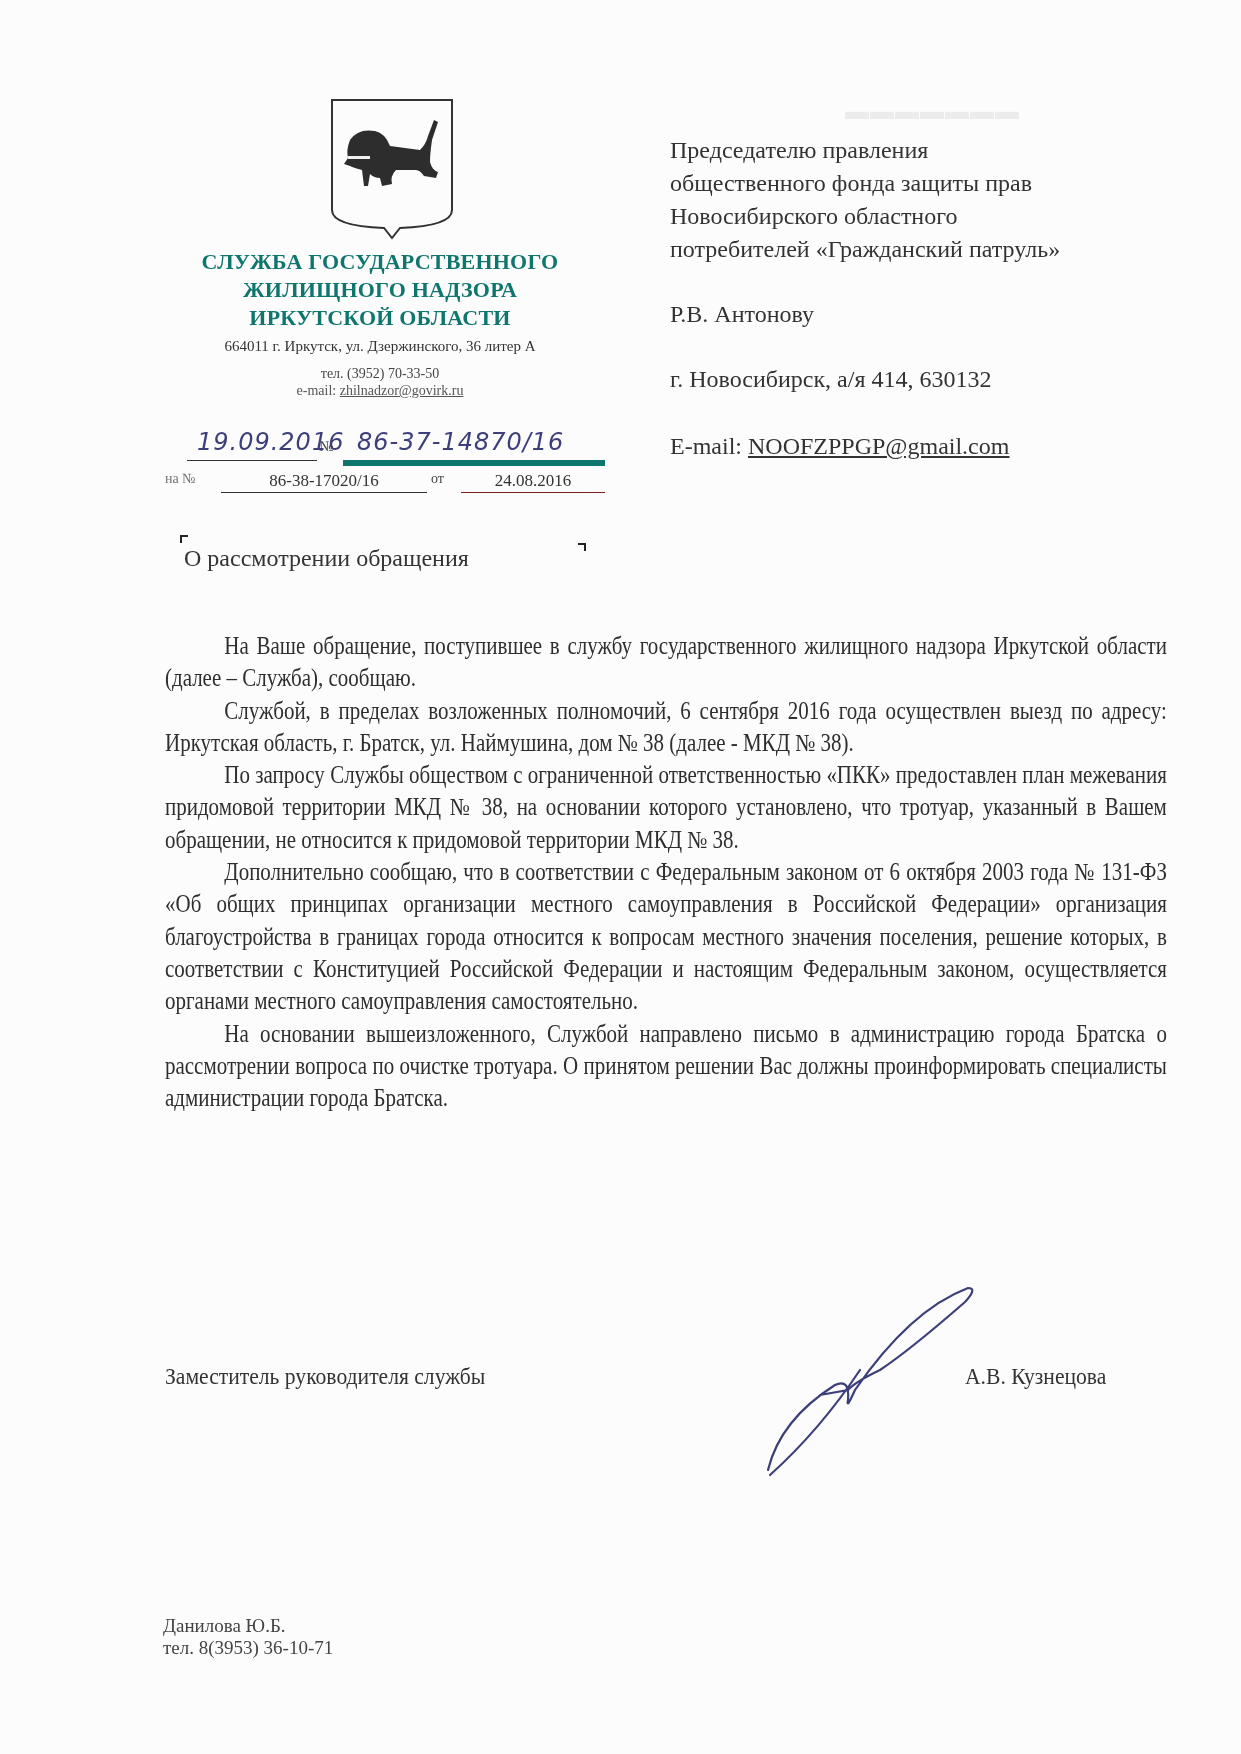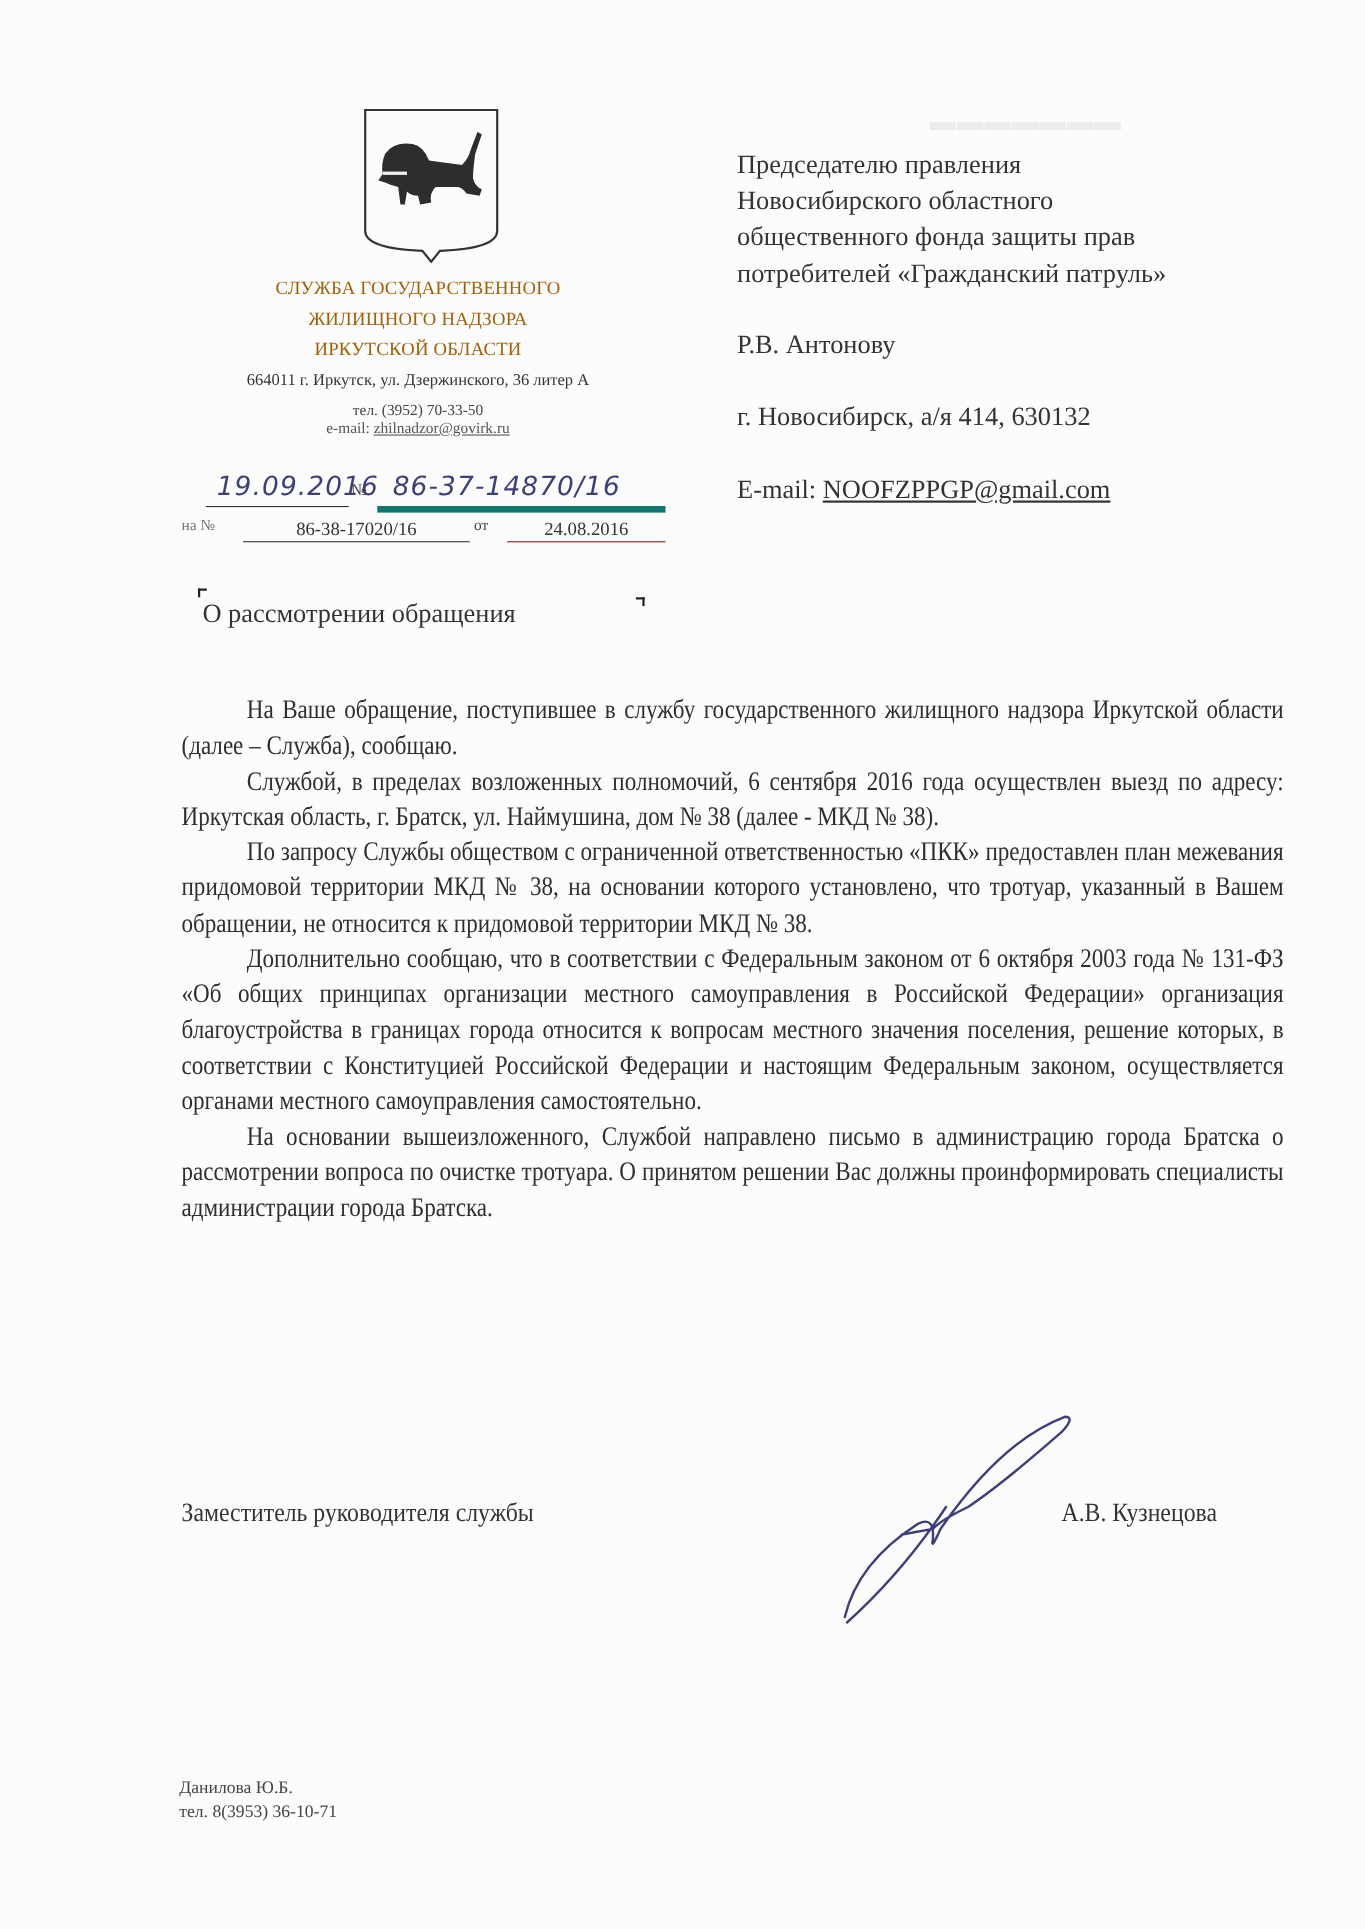--- a/index.html
+++ b/index.html
@@ -9,21 +9,21 @@
     }
     .page { position: absolute; left: 0; top: 0; width: 1241px; height: 1754px; background: #fcfcfc; }
 
     
     .ghost { position: absolute; color: #ececec; font-size: 24px; letter-spacing: 1px; }
 
     
     .arms { position: absolute; left: 330px; top: 98px; width: 124px; width: 124px; height: 142px; }
 
     .org { position: absolute; left: 165px; width: 430px; text-align: center; }
-    .org-name { top: 248px; font-weight: normal; font-size: 17px; line-height: 28px; letter-spacing: 0.2px; color: #a16207; }
+    .org-name { top: 248px; font-weight: bold; font-size: 22px; line-height: 28px; letter-spacing: 0.2px; color: #0f766e; }
     .org-addr { top: 337px; font-size: 15px; line-height: 18px; color: #333; }
     .org-tel { top: 366px; font-size: 14px; line-height: 16px; color: #444; }
     .org-email { top: 383px; font-size: 14px; line-height: 16px; color: #555; }
     .org-email a { color: #555; text-decoration: underline; }
 
     .reg-line1 { position: absolute; left: 165px; top: 428px; width: 440px; height: 34px; }
     .hand { font-family: "DejaVu Sans", sans-serif; font-style: italic; color: #3c3f7a; font-size: 24px; letter-spacing: 1px; }
     .reg-date { position: absolute; left: 22px; top: 0; width: 130px; border-bottom: 1px solid #333; height: 32px; }
     .reg-date span { position: absolute; left: 10px; top: 0; text-align: right; }
     .reg-no-label { position: absolute; left: 154px; top: 10px; font-size: 15px; color: #444; }
@@ -53,21 +53,21 @@
       font-family: "Liberation Sans Narrow", "Liberation Serif", serif;
       font-size: 24.4px; line-height: 32.3px; color: #2e2e2e; text-align: justify;
       transform: scaleX(0.86); transform-origin: left top; width: 1165px;
     }
     .body-text p { margin: 0; text-indent: 69px; }
 
     .sig-title { position: absolute; left: 165px; top: 1363px; font-size: 24px; color: #333; transform: scaleX(0.9); transform-origin: left top; }
     .sig-name { position: absolute; left: 965px; top: 1363px; font-size: 24px; color: #333; transform: scaleX(0.9); transform-origin: left top; }
     .signature { position: absolute; left: 760px; top: 1270px; width: 220px; height: 210px; }
 
-    .exec { position: absolute; left: 163px; top: 1615px; font-size: 16px; line-height: 22px; color: #444; }
+    .exec { position: absolute; left: 163px; top: 1615px; font-size: 19px; line-height: 22px; color: #444; }
     .exec div { margin: 0; }
   </style>
 </head>
 <body>
 
 <div class="page">
 
   <div class="ghost" style="left:845px; top:98px;">▬▬▬▬▬▬▬</div>
 
   <svg class="arms" viewBox="0 0 124 142">
@@ -100,22 +100,22 @@
   </div>
   <div class="reg-line2">
     <span class="ref-label">на №</span>
     <span class="ref-no">86-38-17020/16</span>
     <span class="ref-ot">от</span>
     <span class="ref-date">24.08.2016</span>
   </div>
 
   <div class="addressee">
     <p>Председателю правления</p>
+    <p>общественного фонда защиты прав</p>
     <p>Новосибирского областного</p>
-    <p>общественного фонда защиты прав</p>
     <p>потребителей «Гражданский патруль»</p>
   </div>
   <div class="a-name">Р.В. Антонову</div>
   <div class="a-city">г. Новосибирск, а/я 414, 630132</div>
   <div class="a-email">
     <span>E-mail:</span>
     <a>NOOFZPPGP@gmail.com</a>
   </div>
 
   <div class="corner corner-tl"></div>

